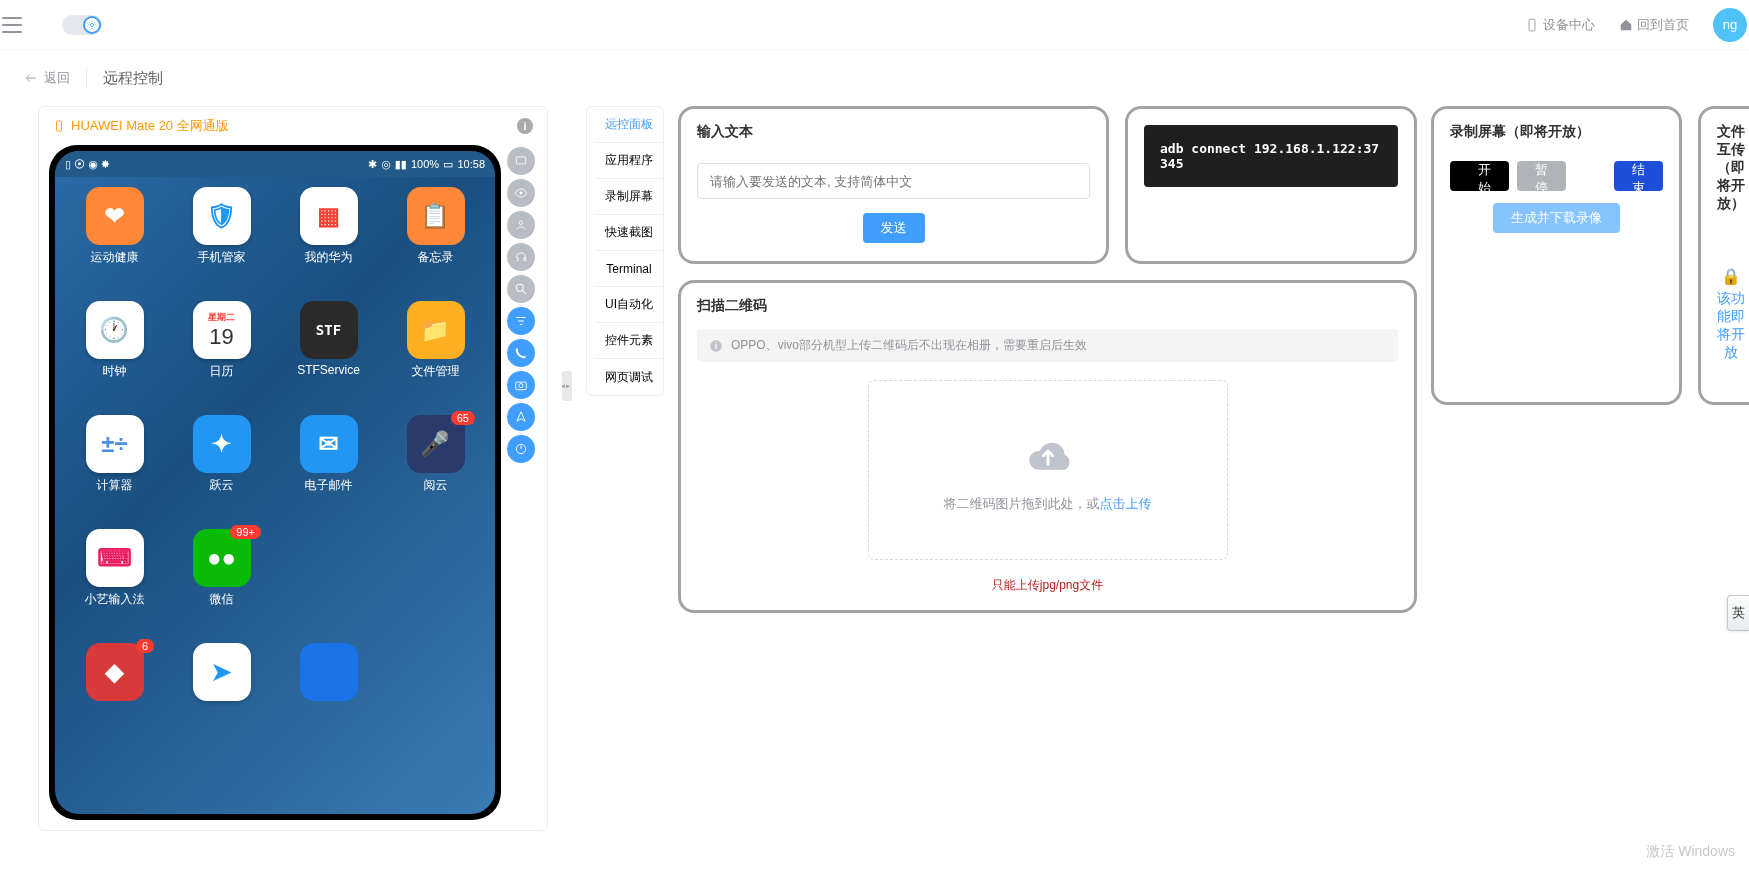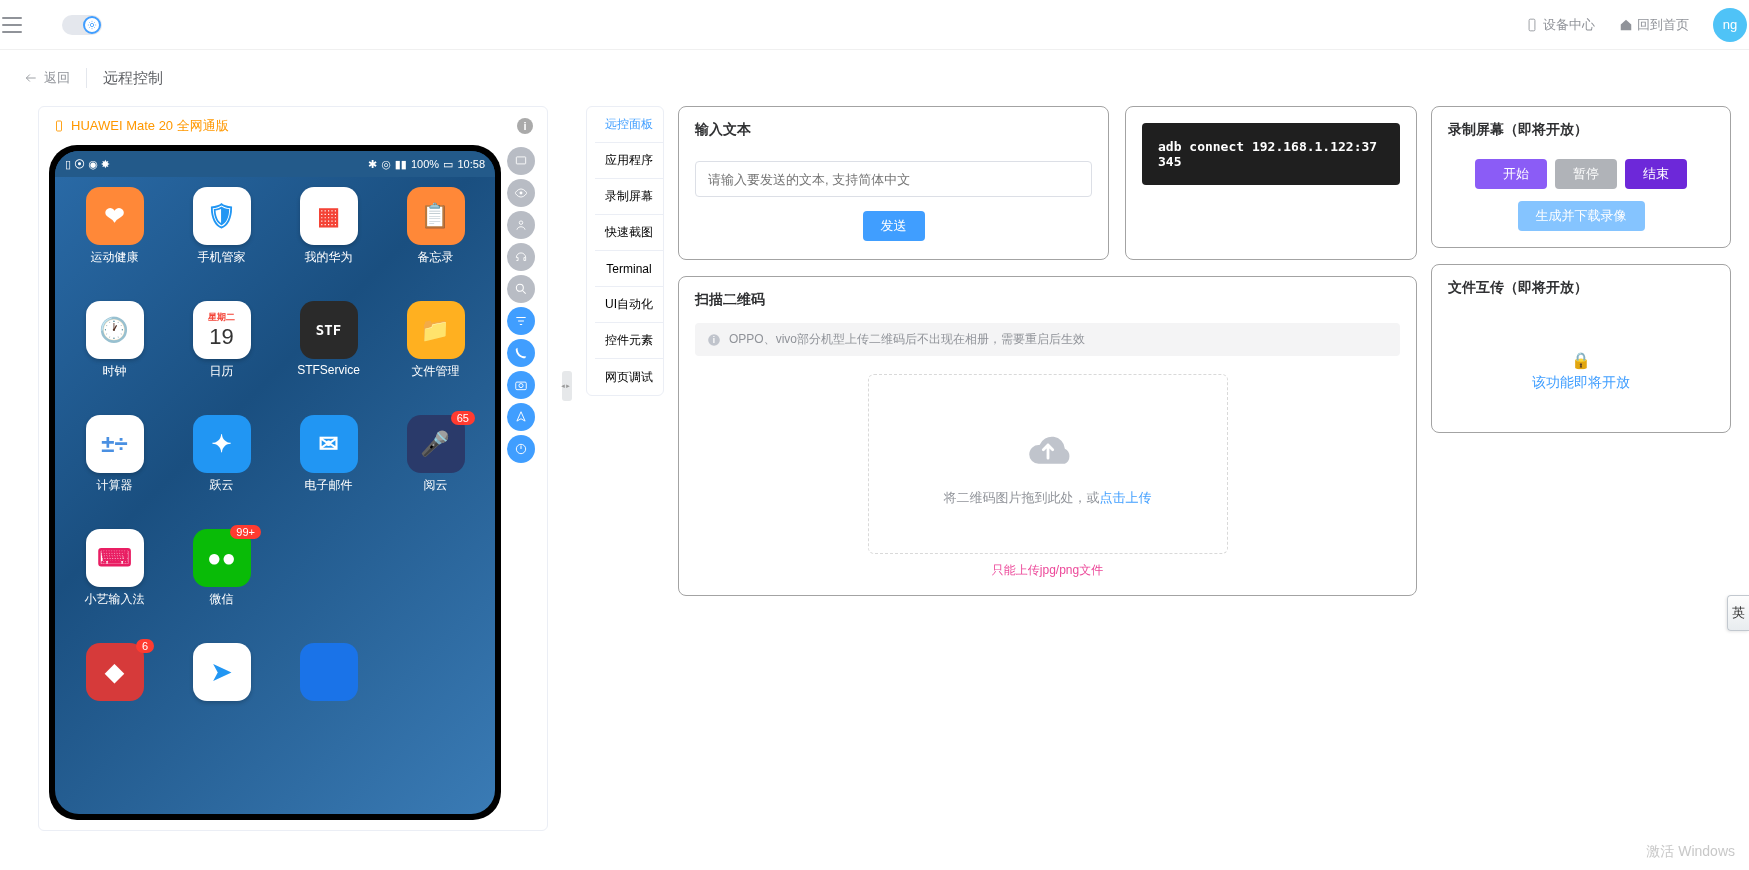--- a/index.html
+++ b/index.html
@@ -49,49 +49,49 @@
 
 
 .vtabs { width: 78px; border: 1px solid #ebeef5; border-radius: 6px; overflow: hidden; flex-shrink: 0; padding-left: 8px; }
 .vtab { height: 36px; font-size: 12px; display: flex; align-items: center; justify-content: center; cursor: pointer; border-bottom: 1px solid #ebeef5; color: #000000; }
 .vtab:last-child { border-bottom: none; }
 .vtab.active { color: #409eff; }
 
 .mid-col { flex: 1; display: flex; flex-direction: column; gap: 16px; min-width: 0; }
 .row2 { display: flex; gap: 16px; }
 
-.panel { border: 1px solid #a3a3a3; border-radius: 8px; background: #fff; }
+.panel { border: 3px solid #a3a3a3; border-radius: 16px; background: #fff; }
 .panel-title { padding: 14px 16px; font-size: 14px; font-weight: 600; color: #303133; }
 
 .input-text-panel { flex: 1; min-width: 260px; }
 .input-text-body { padding: 8px 16px 18px; display: flex; flex-direction: column; align-items: center; gap: 14px; }
 .text-input { width: 100%; height: 36px; border: 1px solid #dcdfe6; border-radius: 4px; padding: 0 12px; font-size: 13px; outline: none; }
 .btn { border: none; border-radius: 4px; height: 30px; padding: 0 18px; color: #fff; cursor: pointer; font-size: 13px; }
 .btn-primary { background: #409eff; }
 .btn-lightblue { background: #85c4ff; }
-.btn-green { background: #8b5cf6; padding-left: 28px; }
+.btn-green { background: #000000; padding-left: 28px; }
 .btn-gray { background: #b0b3b8; }
-.btn-pink { background: #6d28d9; }
+.btn-pink { background: #1d4ed8; margin-left: 40px; }
 
 .adb-panel { width: 292px; }
 .adb-tabs { display: flex; }
 .adb-tab { flex: 1; height: 38px; display: flex; align-items: center; justify-content: center; font-size: 13px; cursor: pointer; color: #606266; }
 .adb-tab.active { color: #409eff; }
 .adb-tab + .adb-tab { border-left: 1px solid #ebeef5; }
 .adb-body { padding: 16px; }
 .adb-cmd { background: #1f1f1f; color: #fff; padding: 16px; border-radius: 4px; font-size: 13px; font-weight: bold; word-break: break-all; font-family: monospace, Arial; }
 
 .qr-panel .panel-body { padding: 0 16px 16px; }
 .alert { background: #f4f4f5; border-radius: 4px; padding: 8px 12px; font-size: 12px; color: #909399; display: flex; gap: 8px; align-items: center; }
 .upload-drop { margin: 18px auto 0; width: 360px; height: 180px; border: 1px dashed #d9d9d9; border-radius: 6px; display: flex; flex-direction: column; align-items: center; justify-content: center; gap: 20px; color: #909399; font-size: 13px; cursor: pointer; }
 .upload-drop svg { width: 60px; height: 48px; fill: #c0c4cc; }
-.upload-hint { text-align: center; font-size: 12px; color: #ec4899; margin-top: 8px; }
+.upload-hint { text-align: center; font-size: 12px; color: #b91c1c; margin-top: 17px; }
 .link { color: #409eff; cursor: pointer; }
 
-.right-col { width: 300px; display: flex; flex-direction: column; gap: 16px; flex-shrink: 0; }
+.right-col { width: 300px; display: flex; flex-direction: row; gap: 16px; flex-shrink: 0; }
 .rec-body { padding: 6px 16px 16px; display: flex; flex-direction: column; align-items: center; gap: 12px; }
 .rec-btns { display: flex; gap: 8px; }
 .file-body { padding: 40px 16px; text-align: center; color: #409eff; font-size: 14px; }
 .file-body .lock-ic { color: #8bc2f7; font-size: 16px; display: block; margin-bottom: 4px; }
 
 .splitter { position: relative; width: 10px; height: 560px; flex-shrink: 0; display: flex; align-items: center; justify-content: center; }
 .splitter-handle { width: 10px; height: 30px; background: #e6e8ea; border-radius: 3px; cursor: col-resize; }
 .splitter-handle::before { content: "◄►"; font-size: 6px; color: #999; position: absolute; left: -2px; top: 50%; transform: translateY(-50%); letter-spacing: -1px; }
 
 .watermark { position: fixed; right: 14px; bottom: 10px; color: #c8c8c8; font-size: 14px; text-align: left; line-height: 1.3; pointer-events: none; }

